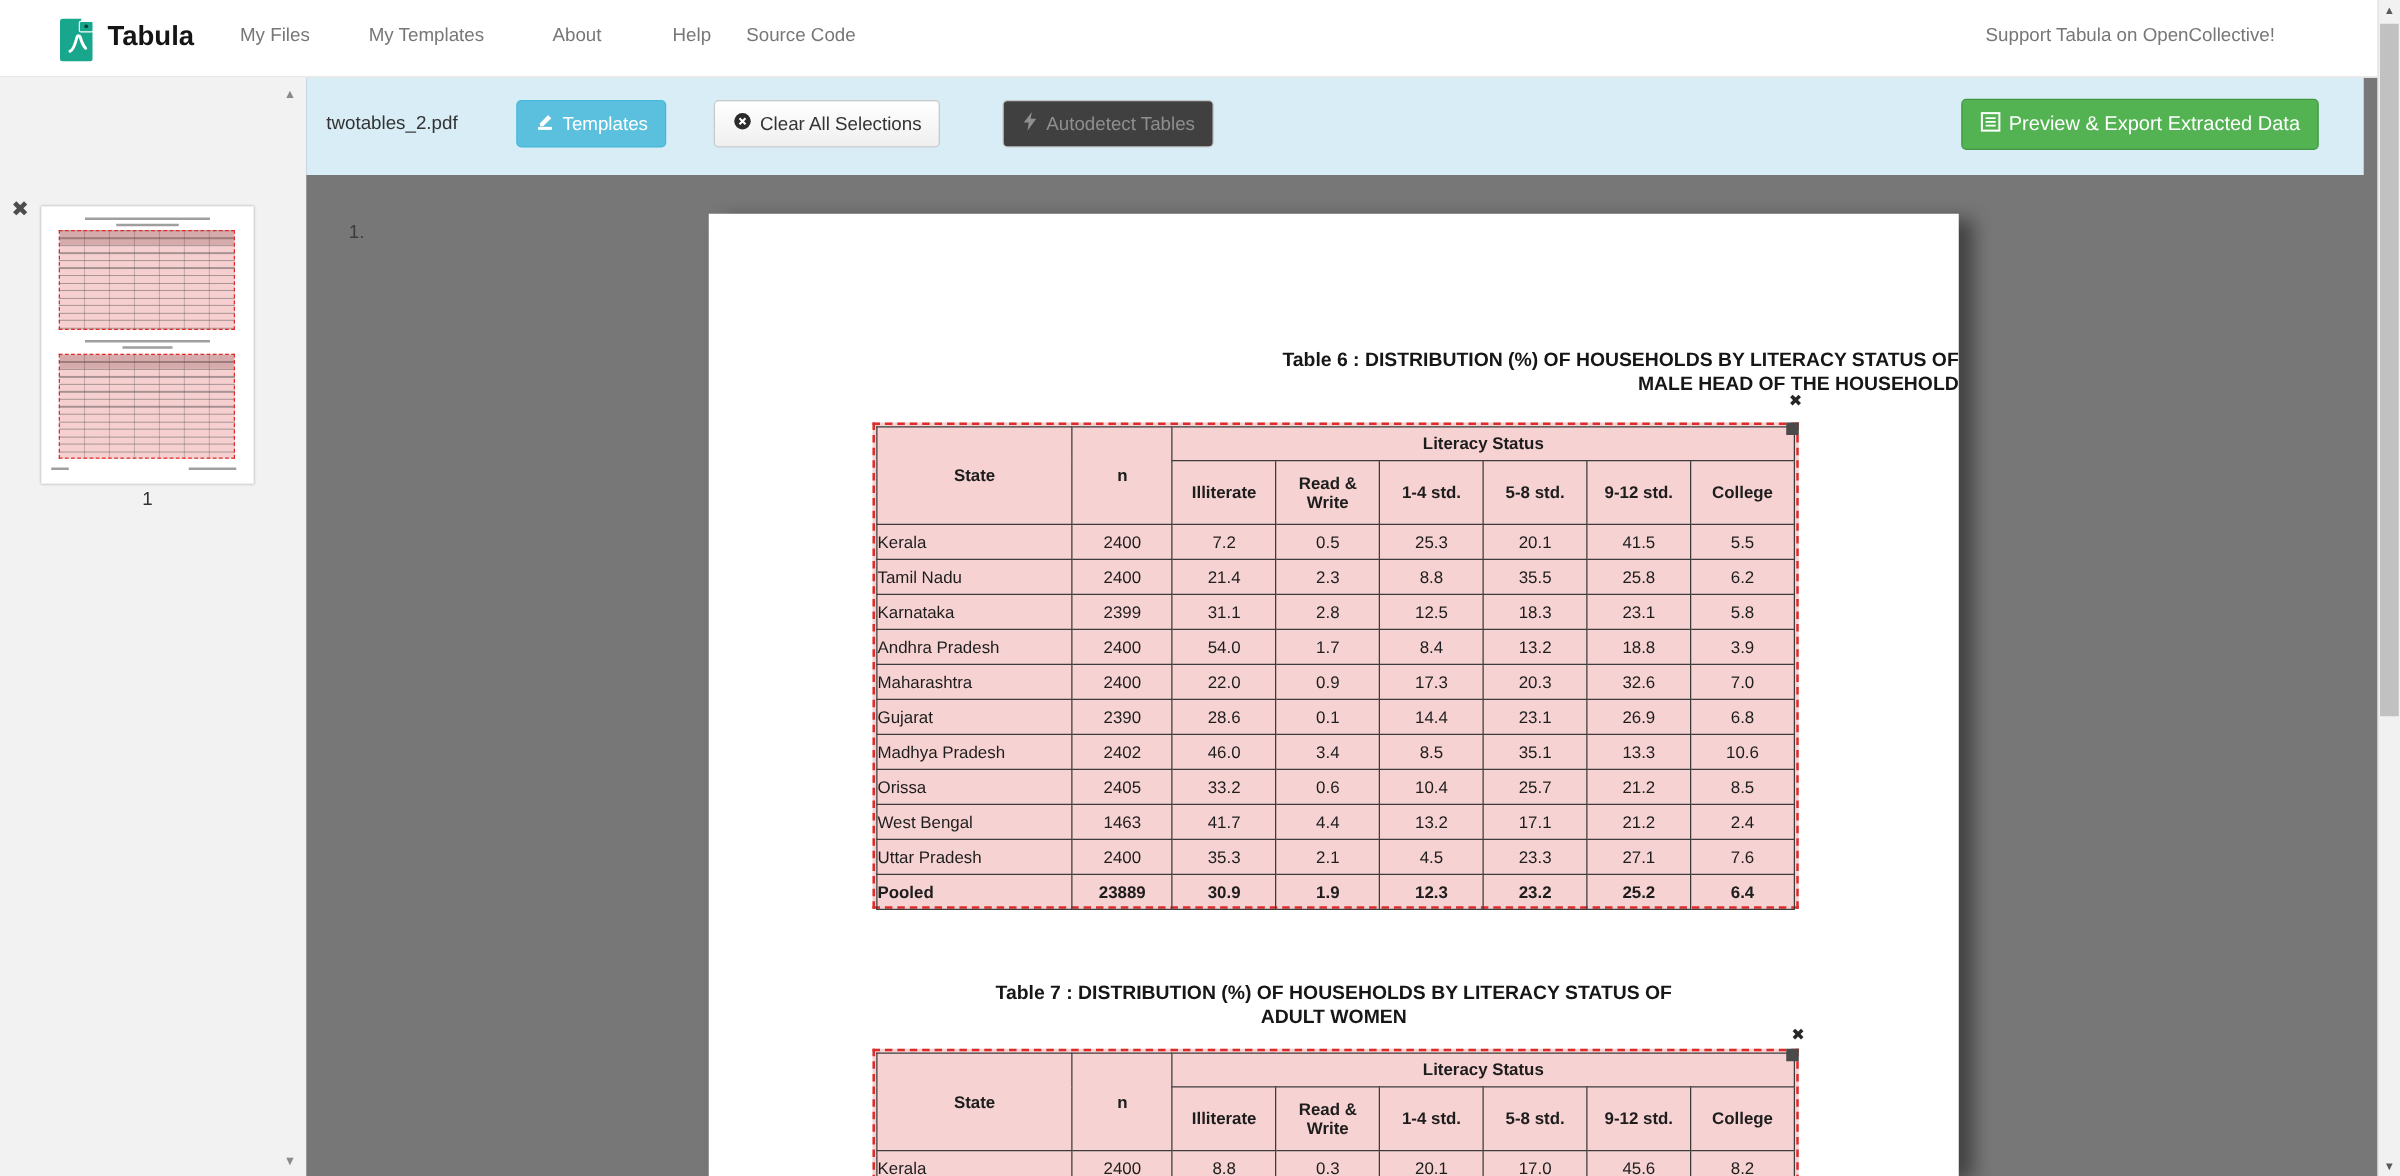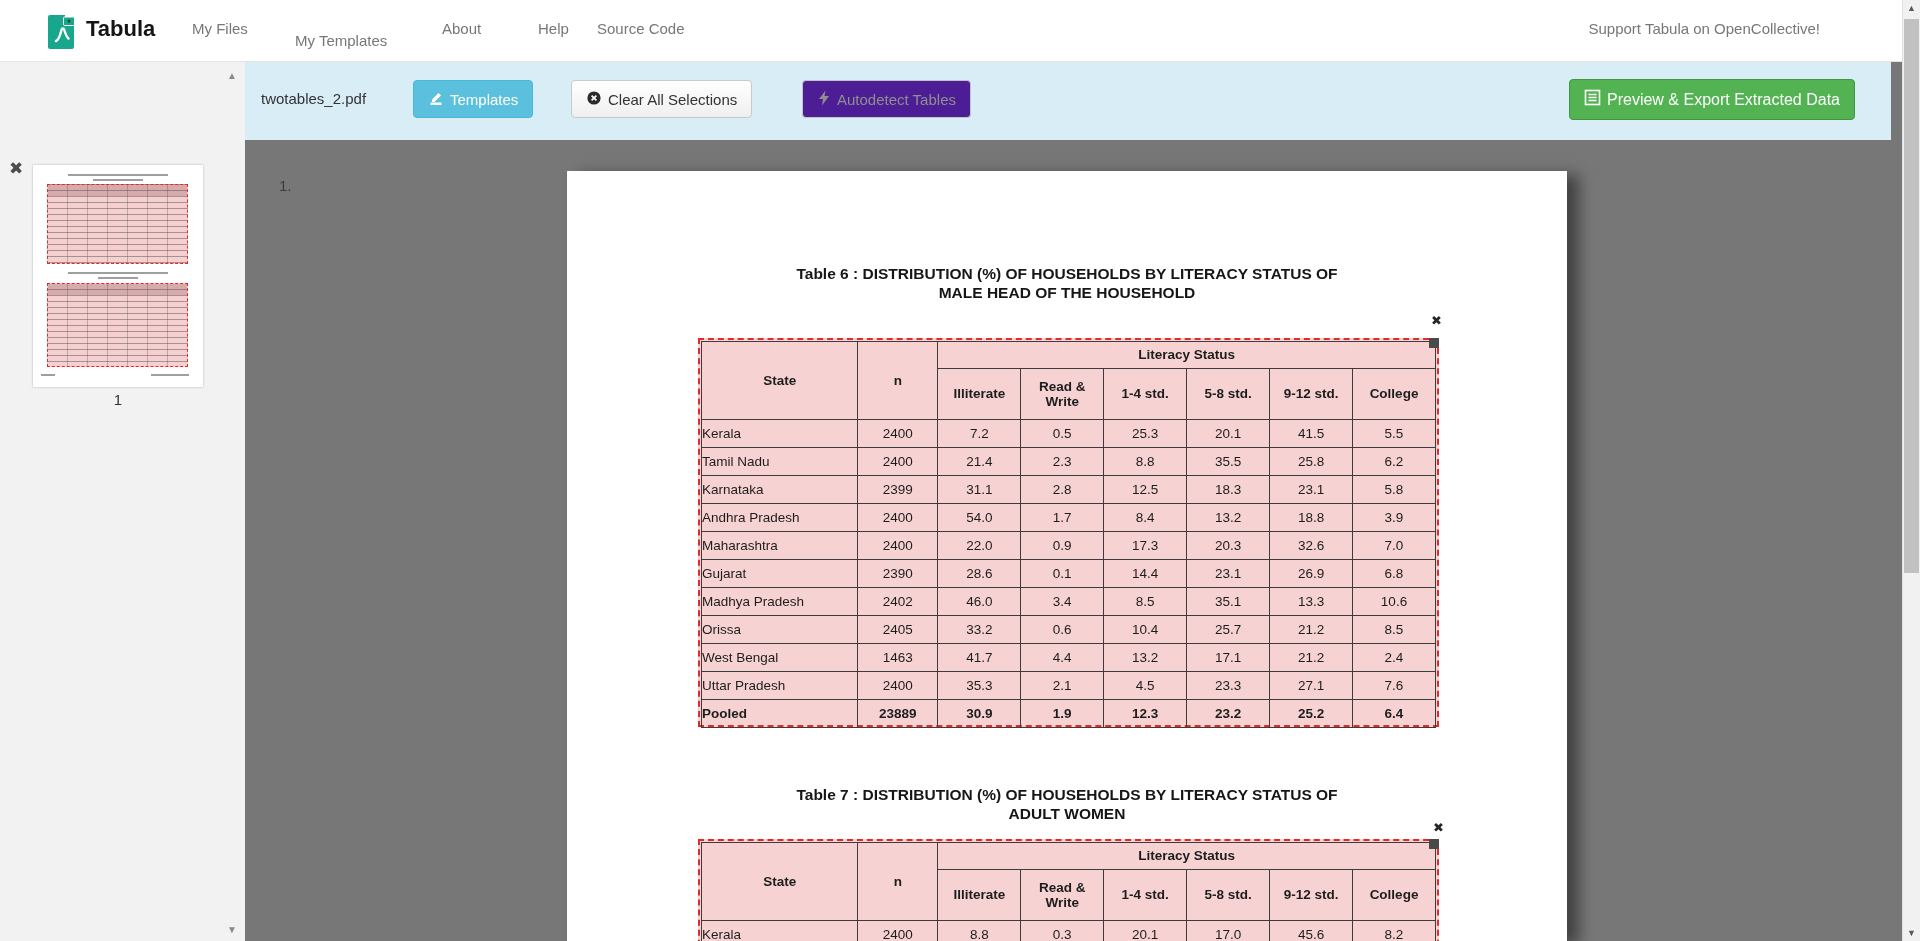--- a/index.html
+++ b/index.html
@@ -3,21 +3,21 @@
 <meta charset="utf-8">
 <style>
   html,body{margin:0;padding:0;width:1920px;height:941px;overflow:hidden;
     font-family:"Liberation Sans","DejaVu Sans",sans-serif;background:#fff;}
   
   #navbar{position:absolute;left:0;top:0;width:1920px;height:62px;background:#fff;
     border-bottom:1px solid #e4e4e4;box-sizing:border-box;z-index:5;}
   #brand-logo{position:absolute;left:46px;top:12px;}
   #brand-name{position:absolute;left:86px;top:16px;font-size:22px;font-weight:700;color:#151515;}
   .nav-link{position:absolute;top:20px;font-size:15px;color:#777;cursor:pointer;white-space:nowrap;}
-  #nav-myfiles{left:192px;} #nav-mytemplates{left:295px;margin-top:12px;} #nav-about{left:442px;}
+  #nav-myfiles{left:192px;} #nav-mytemplates{left:295px;} #nav-about{left:442px;}
   #nav-help{left:538px;} #nav-source{left:597px;}
   #nav-support{position:absolute;top:20px;right:100px;font-size:15px;color:#777;cursor:pointer;}
   
   #sidebar{position:absolute;left:0;top:62px;width:245px;height:879px;background:#f2f2f2;}
   #thumb-close{position:absolute;left:9px;top:96px;font-size:17px;font-weight:700;color:#4d4d4d;cursor:pointer;}
   #thumbnail{position:absolute;left:33px;top:103px;width:170px;height:222px;background:#fff;
     box-shadow:0 0 2px rgba(0,0,0,.3);}
   .mini-line{position:absolute;height:2px;background:#9f9f9f;}
   .mini-table{position:absolute;left:14px;width:141px;border:1px dashed #e02b2b;background:#f6d0d0;box-sizing:border-box;
     background-image:
@@ -28,21 +28,21 @@
   #thumb-pagenum{position:absolute;left:33px;top:329px;width:170px;text-align:center;font-size:15px;color:#333;}
   .side-scroll-arrow{position:absolute;left:222px;width:20px;text-align:center;font-size:10px;color:#8a8a8a;cursor:pointer;}
   
   #main{position:absolute;left:245px;top:62px;width:1657px;height:879px;background:#777;padding-left:37px;}
   #toolbar{position:absolute;left:0;top:0;width:1646px;height:78px;background:#d9edf7;}
   #filename{position:absolute;left:16px;top:28px;font-size:15px;color:#333;}
   .btn{position:absolute;top:18px;height:38px;display:flex;align-items:center;gap:6px;
     padding:0 14px;border-radius:4px;font-size:15px;box-sizing:border-box;cursor:pointer;white-space:nowrap;}
   #btn-templates{left:168px;background:#5bc0de;border:1px solid #46b8da;color:#fff;}
   #btn-clear{left:326px;background:linear-gradient(#fff,#efefef);border:1px solid #c9c9c9;color:#333;}
-  #btn-autodetect{left:557px;background:#4c1d95;border:1px solid #c4c4c4;color:#8f8f8f;cursor:default;}
+  #btn-autodetect{left:557px;background:#404040;border:1px solid #c4c4c4;color:#8f8f8f;cursor:default;}
   #btn-export{right:36px;top:17px;height:41px;background:#53b353;border:1px solid #419641;color:#fff;font-size:16px;}
   #page-marker{position:absolute;left:34px;top:115px;font-size:15px;color:#3c3c3c;}
   
   #pdf-page{position:absolute;left:322px;top:109px;width:1000px;height:770px;background:#fff;overflow:hidden;
     box-shadow:12px 4px 14px rgba(0,0,0,.45);}
   .doc-title{position:absolute;left:0;width:100%;text-align:center;font-weight:700;
     font-size:15.5px;line-height:19px;color:#161616;}
   .selection{position:absolute;left:131px;width:741px;border:2px dashed #e02b2b;
     background:#f7d2d2;box-sizing:border-box;cursor:move;}
   #selection-6{top:167px;height:389px;}
@@ -147,21 +147,21 @@
           <path d="M4.5 5.5 h8 M4.5 8.5 h8 M4.5 11.5 h8" stroke="#fff" stroke-width="1.4"></path>
         </svg>
       </span>
       <span>Preview &amp; Export Extracted Data</span>
     </div>
   </div>
 
   <div id="page-marker">1.</div>
 
   <div id="pdf-page">
-    <div class="doc-title" style="top:93px;">
+    <div class="doc-title" style="top:108px;text-align:right;">
       <div>Table 6 : DISTRIBUTION (%) OF HOUSEHOLDS BY LITERACY STATUS OF</div>
       <div>MALE HEAD OF THE HOUSEHOLD</div>
     </div>
 
     <span class="sel-close" style="left:864px;top:142px;">✖</span>
     <div class="selection" id="selection-6">
       <table class="doc-table" id="table-6">
           <colgroup>
             <col style="width:21.3%">
             <col style="width:10.9%">

